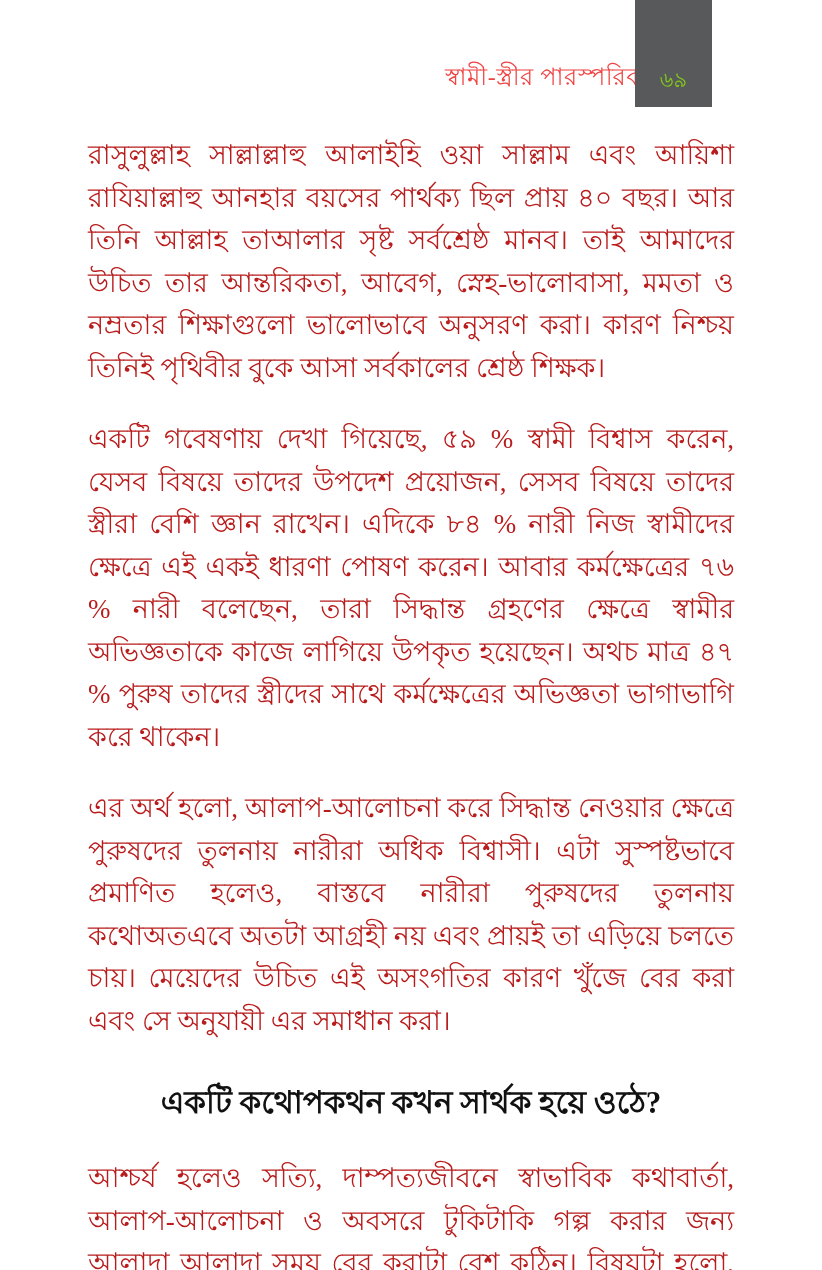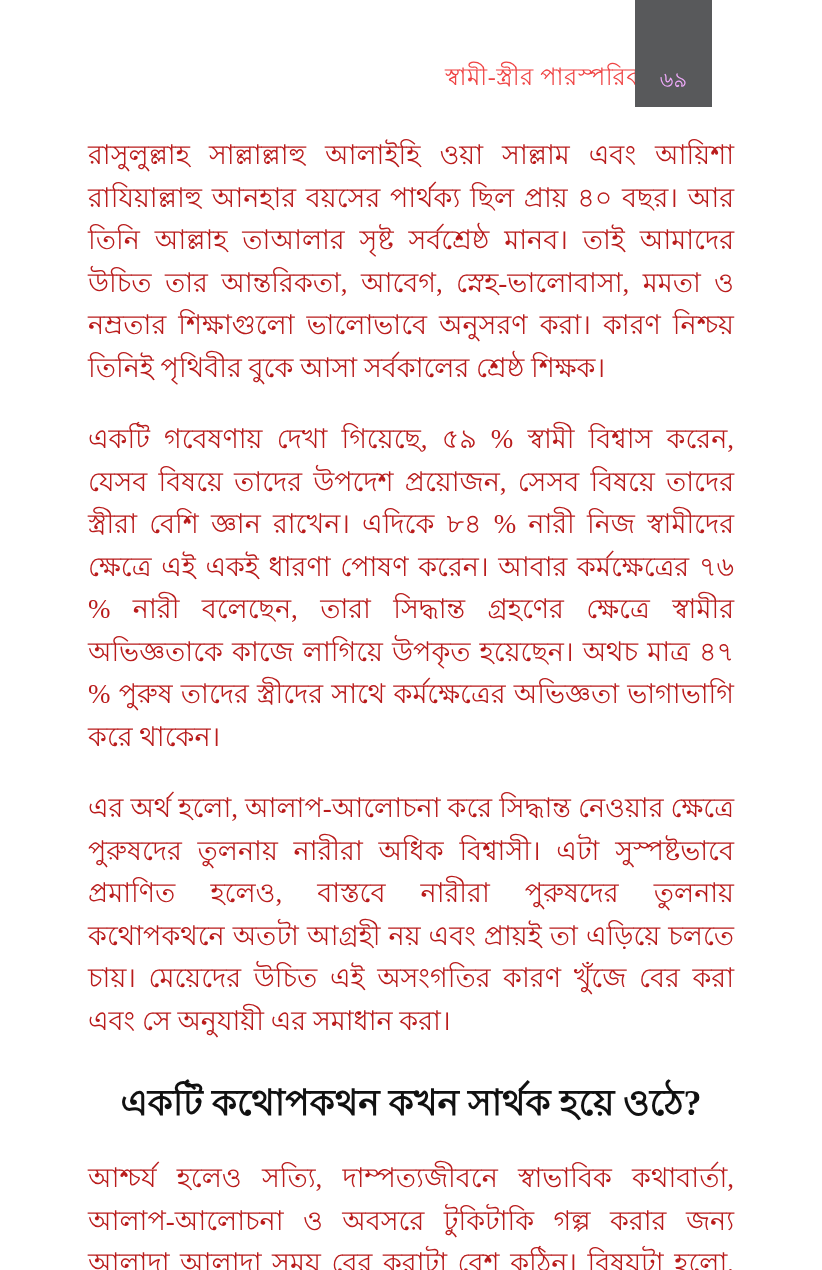--- a/index.html
+++ b/index.html
@@ -35,21 +35,21 @@
     width: 77px;
     height: 107px;
     background: #58595b;
     display: flex;
     align-items: flex-end;
     justify-content: center;
     box-sizing: border-box;
     padding-bottom: 16px;
   }
   .page-number-box .num {
-    color: #f0abfc;
+    color: #84cc16;
     font-size: 21px;
     line-height: 1;
   }
   
   .content {
     position: absolute;
     top: 134px;
     left: 88px;
     width: 646px;
   }
@@ -59,21 +59,21 @@
     line-height: 42.5px;
     text-align: justify;
     text-justify: inter-word;
     color: #b91c1c;
   }
   .content p:last-child {
     margin-bottom: 0;
   }
   .section-heading {
     margin: 41px 0 34px 0;
-    font-size: 36px;
+    font-size: 31px;
     line-height: 40px;
     font-weight: bold;
     text-align: center;
     color: #111111;
     font-family: Liberation Serif, serif;
   }
 </style>
 </head>
 <body>
 
@@ -84,21 +84,21 @@
   <div class="page-number-box">
     <span class="num">৬৯</span>
   </div>
 
   <div class="content">
 
     <p>রাসুলুল্লাহ সাল্লাল্লাহু আলাইহি ওয়া সাল্লাম এবং আয়িশা রাযিয়াল্লাহু আনহার বয়সের পার্থক্য ছিল প্রায় ৪০ বছর। আর তিনি আল্লাহ তাআলার সৃষ্ট সর্বশ্রেষ্ঠ মানব। তাই আমাদের উচিত তার আন্তরিকতা, আবেগ, স্নেহ-ভালোবাসা, মমতা ও নম্রতার শিক্ষাগুলো ভালোভাবে অনুসরণ করা। কারণ নিশ্চয় তিনিই পৃথিবীর বুকে আসা সর্বকালের শ্রেষ্ঠ শিক্ষক।</p>
 
     <p>একটি গবেষণায় দেখা গিয়েছে, ৫৯ % স্বামী বিশ্বাস করেন, যেসব বিষয়ে তাদের উপদেশ প্রয়োজন, সেসব বিষয়ে তাদের স্ত্রীরা বেশি জ্ঞান রাখেন। এদিকে ৮৪ % নারী নিজ স্বামীদের ক্ষেত্রে এই একই ধারণা পোষণ করেন। আবার কর্মক্ষেত্রের ৭৬ % নারী বলেছেন, তারা সিদ্ধান্ত গ্রহণের ক্ষেত্রে স্বামীর অভিজ্ঞতাকে কাজে লাগিয়ে উপকৃত হয়েছেন। অথচ মাত্র ৪৭ % পুরুষ তাদের স্ত্রীদের সাথে কর্মক্ষেত্রের অভিজ্ঞতা ভাগাভাগি করে থাকেন।</p>
 
-    <p>এর অর্থ হলো, আলাপ-আলোচনা করে সিদ্ধান্ত নেওয়ার ক্ষেত্রে পুরুষদের তুলনায় নারীরা অধিক বিশ্বাসী। এটা সুস্পষ্টভাবে প্রমাণিত হলেও, বাস্তবে নারীরা পুরুষদের তুলনায় কথোপকথনে অতটা আগ্রহী নয় এবং প্রায়ই তা এড়িয়ে চলতে চায়। মেয়েদের উচিত এই অসংগতির কারণ খুঁজে বের করা এবং সে অনুযায়ী এর সমাধান করা।</p>
+    <p>এর অর্থ হলো, আলাপ-আলোচনা করে সিদ্ধান্ত নেওয়ার ক্ষেত্রে পুরুষদের তুলনায় নারীরা অধিক বিশ্বাসী। এটা সুস্পষ্টভাবে প্রমাণিত হলেও, বাস্তবে নারীরা পুরুষদের তুলনায় কথোঅতএবে অতটা আগ্রহী নয় এবং প্রায়ই তা এড়িয়ে চলতে চায়। মেয়েদের উচিত এই অসংগতির কারণ খুঁজে বের করা এবং সে অনুযায়ী এর সমাধান করা।</p>
 
     <div class="section-heading">একটি কথোপকথন কখন সার্থক হয়ে ওঠে?</div>
 
     <p>আশ্চর্য হলেও সত্যি, দাম্পত্যজীবনে স্বাভাবিক কথাবার্তা, আলাপ-আলোচনা ও অবসরে টুকিটাকি গল্প করার জন্য আলাদা আলাদা সময় বের করাটা বেশ কঠিন। বিষয়টা হলো, তারা একে অন্যের ঘনিষ্ঠতা, সাহচর্য, প্রশান্তি, নিরাপত্তা ও মমতার কেন্দ্রবিন্দু। এ কারণে নিজেদের সম্পর্ককে নিয়ন্ত্রণ করতে যাওয়াটা তাদের কাছে কঠিন ও অপছন্দের। অতএব আমরা বলতে পারি, স্বামী-স্ত্রীর কথোপকথনকে সার্থক করে তুলতে হলে তাদের অবসরকে কাজে লাগিয়ে একসাথে সমস্যার সমাধান খুঁজে বের করতে হবে। আর এজন্য দুটি মৌলিক জিনিস থাকা চাই—</p>
 
   </div>
 
 </div>
 
 </body></html>

